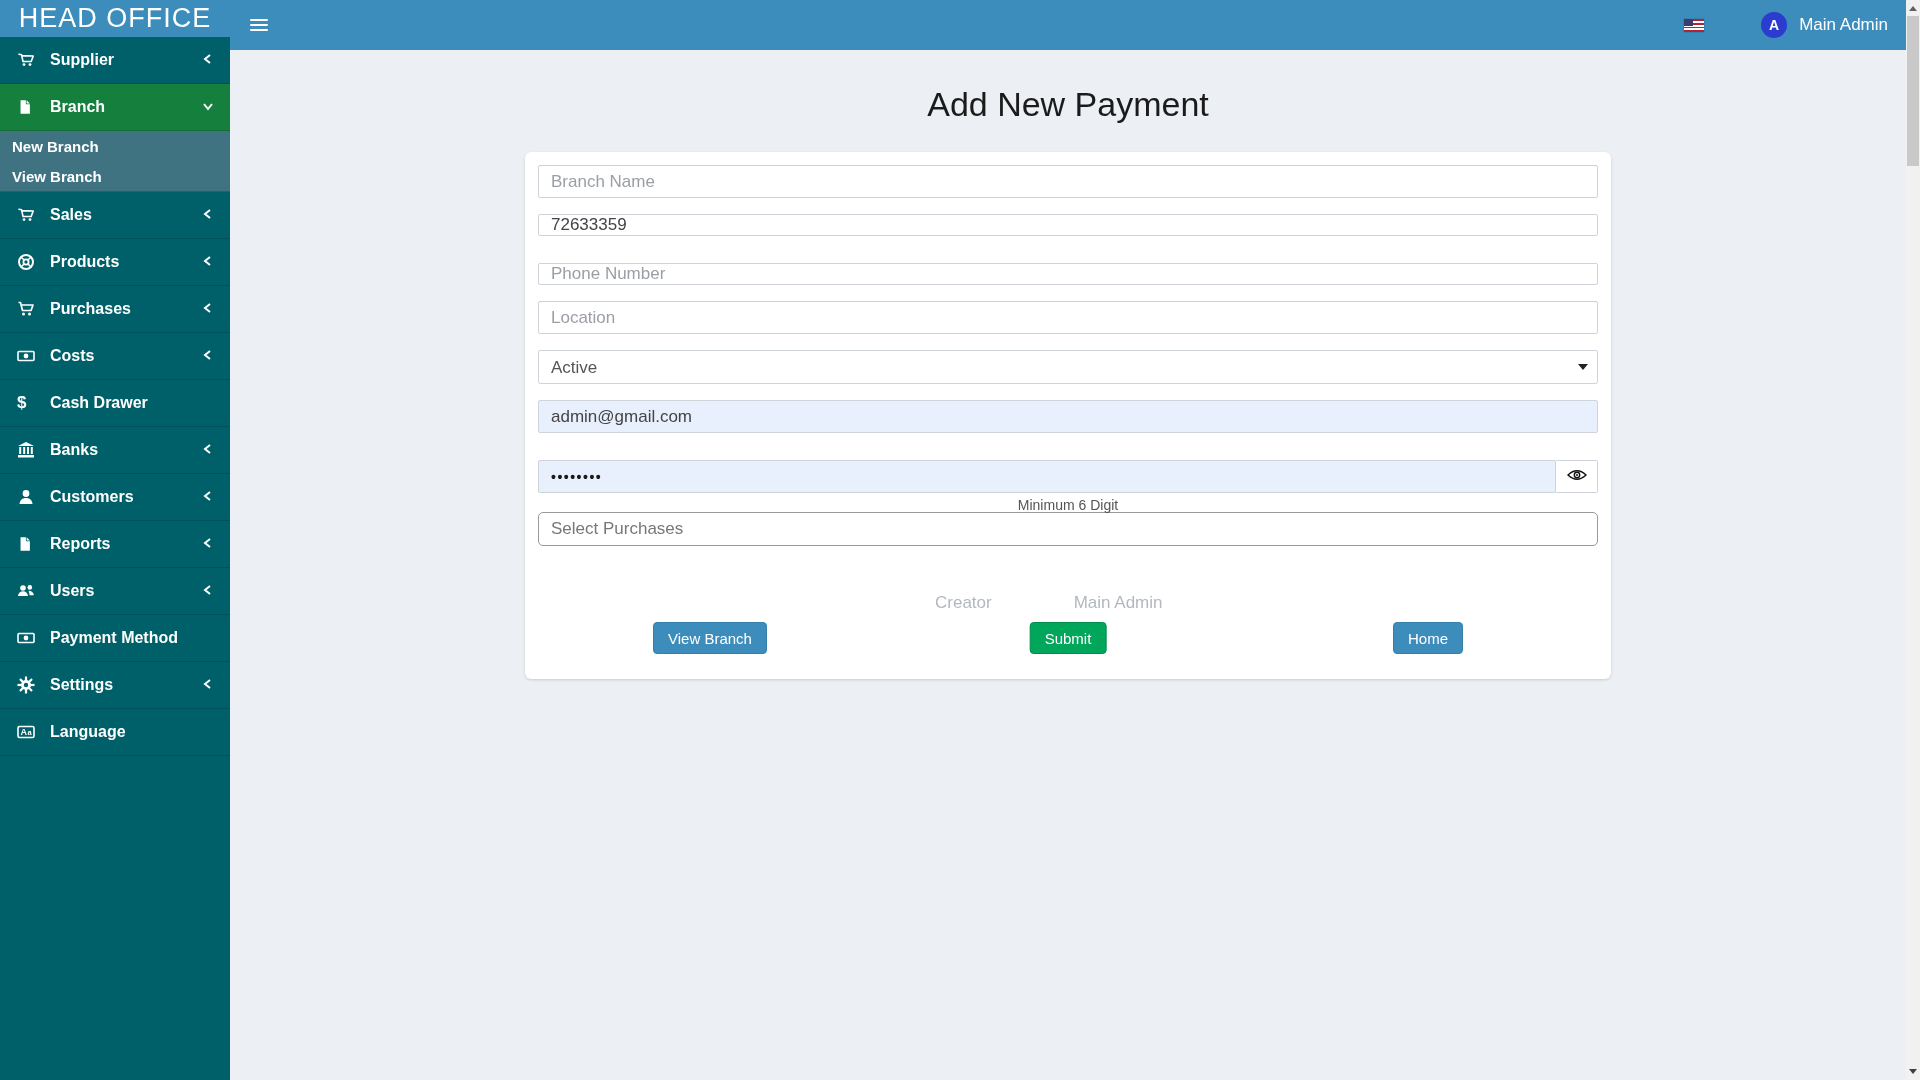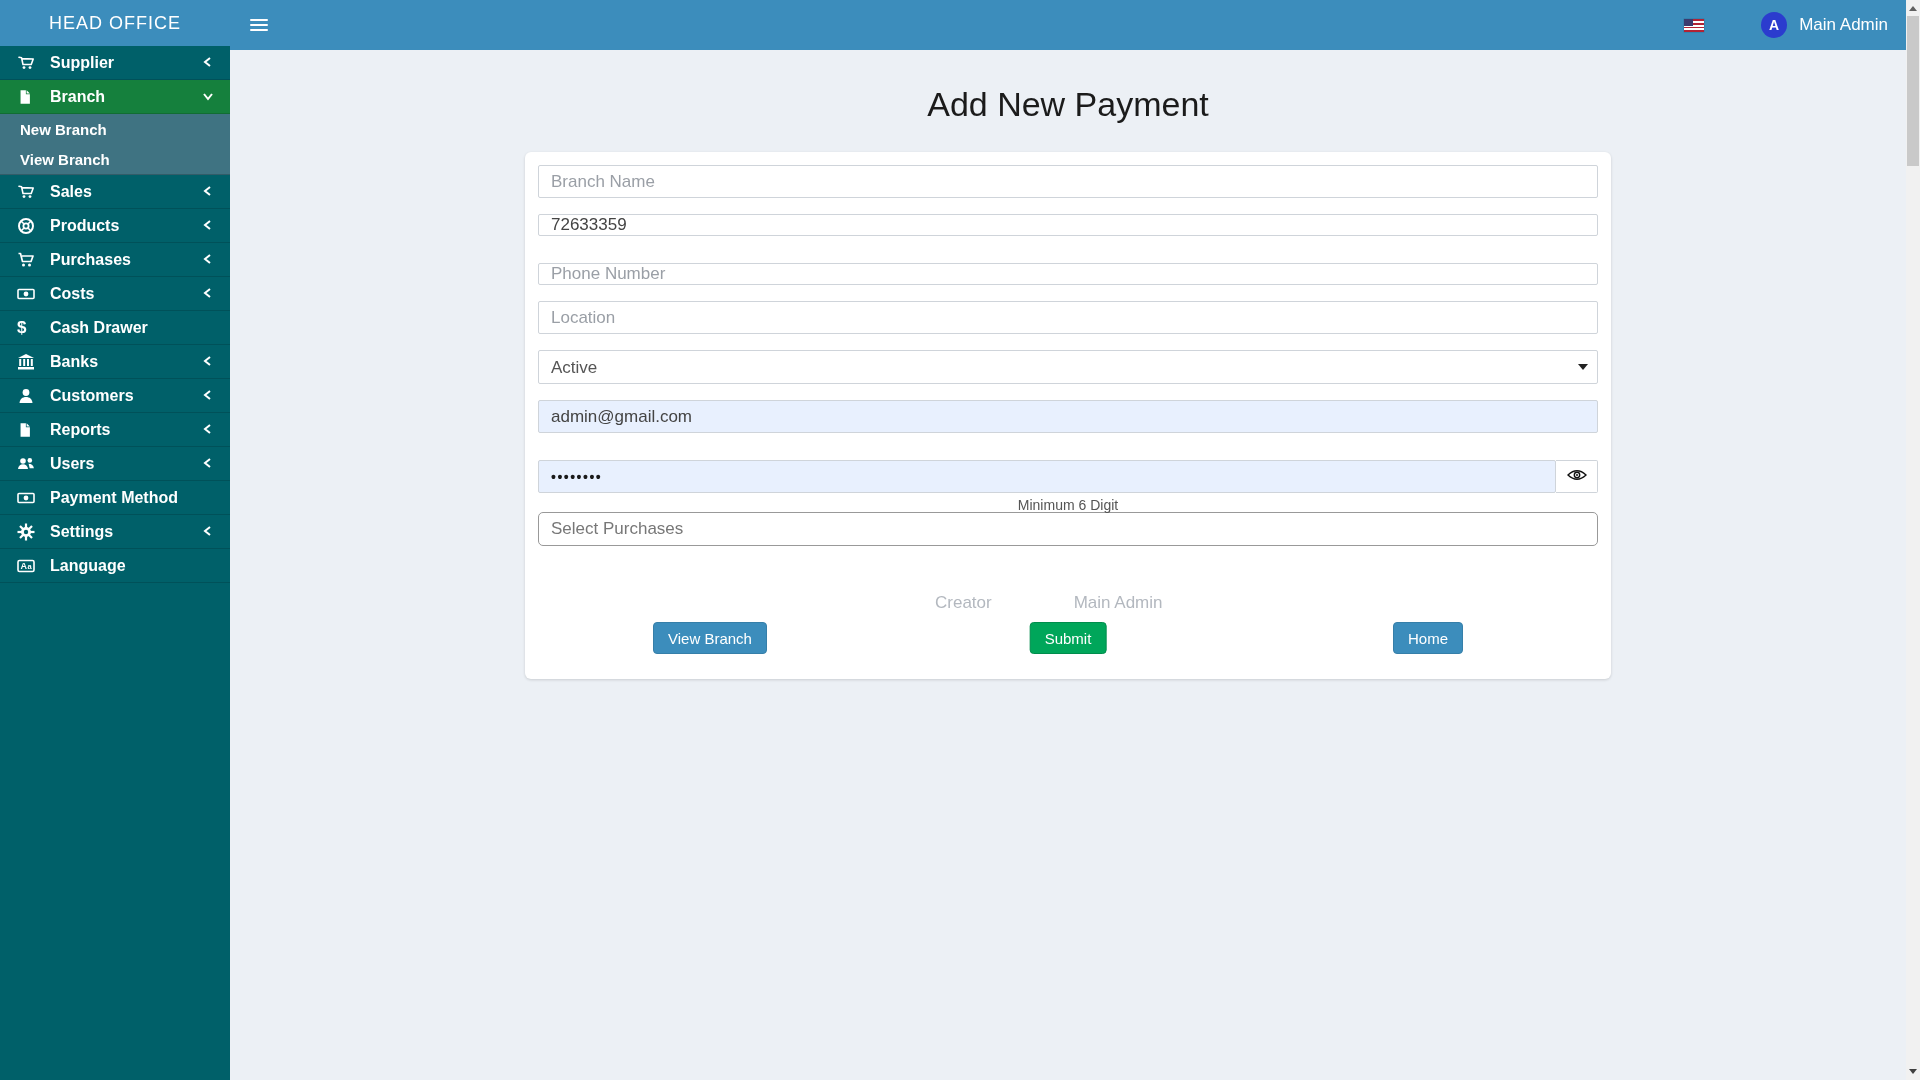--- a/index.html
+++ b/index.html
@@ -1,31 +1,31 @@
 <!DOCTYPE html>
 <html><head>
 <meta charset="utf-8">
 <style>
   * { box-sizing: border-box; margin: 0; padding: 0; }
   html,body { width:1920px; height:1080px; overflow:hidden;
     font-family:"Liberation Sans","DejaVu Sans",sans-serif; background:#ecf0f5; }
 
   
   .sidebar { position:absolute; left:0; top:0; bottom:0; width:230px; background:#006069; z-index:5; }
-  .brand { height:46px; background:#3c8dbc; color:#fff; font-size:18px; font-weight:400;
+  .brand { height:37px; background:#3c8dbc; color:#fff; font-size:27px; font-weight:400;
     letter-spacing:1px; display:flex; align-items:center; justify-content:center; }
   .menu { list-style:none; }
-  .s-item { height:34px; display:flex; align-items:center; padding:0 16px 0 17px;
+  .s-item { height:47px; display:flex; align-items:center; padding:0 16px 0 17px;
     color:#fff; font-size:16px; font-weight:700; cursor:pointer;
     border-bottom:1px solid rgba(0,0,0,0.15); }
   .s-item .ic { width:24px; margin-right:9px; display:flex; align-items:center; justify-content:flex-start; }
   .s-item .lbl { flex:1; }
   .s-item.active { background:#15803d; }
   .submenu { background:#3f7382; border-bottom:1px solid rgba(0,0,0,0.2); }
-  .sub-item { height:30px; display:flex; align-items:center; padding-left:20px;
+  .sub-item { height:30px; display:flex; align-items:center; padding-left:12px;
     color:#fff; font-size:15px; font-weight:700; cursor:pointer; }
   .dollar-glyph { font-size:17px; font-weight:700; color:#fff; }
 
   
   .header { position:absolute; left:230px; top:0; right:14px; height:50px; background:#3c8dbc; z-index:4; }
   .hamburger { position:absolute; left:6px; top:0; width:46px; height:50px; display:flex;
     flex-direction:column; align-items:center; justify-content:center; gap:3px; cursor:pointer; }
   .hamburger span { width:18px; height:2px; background:#fff; border-radius:1px; }
   .header-right { position:absolute; right:18px; top:0; height:50px; display:flex; align-items:center; }
   .flag { width:20px; height:13px; position:relative; cursor:pointer;

